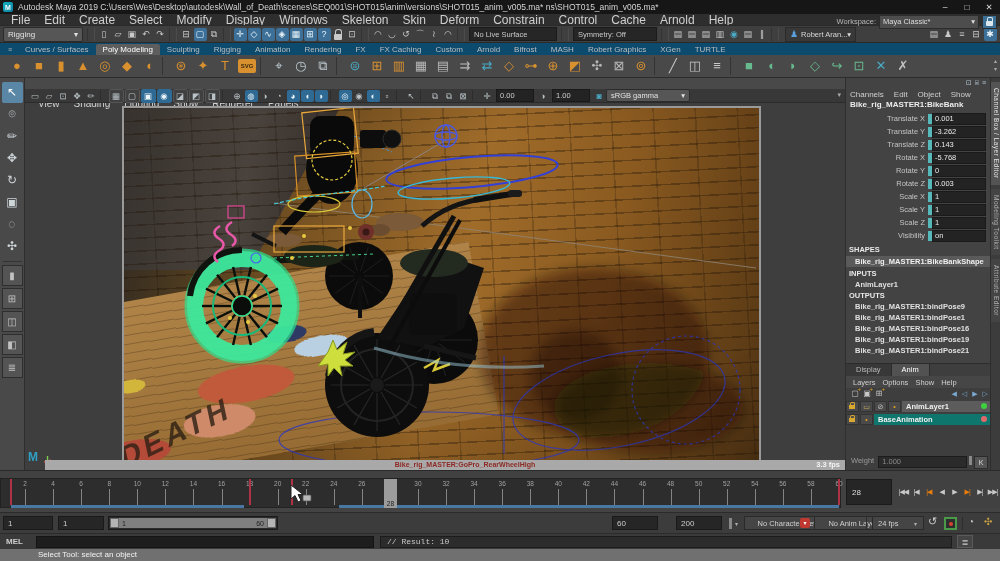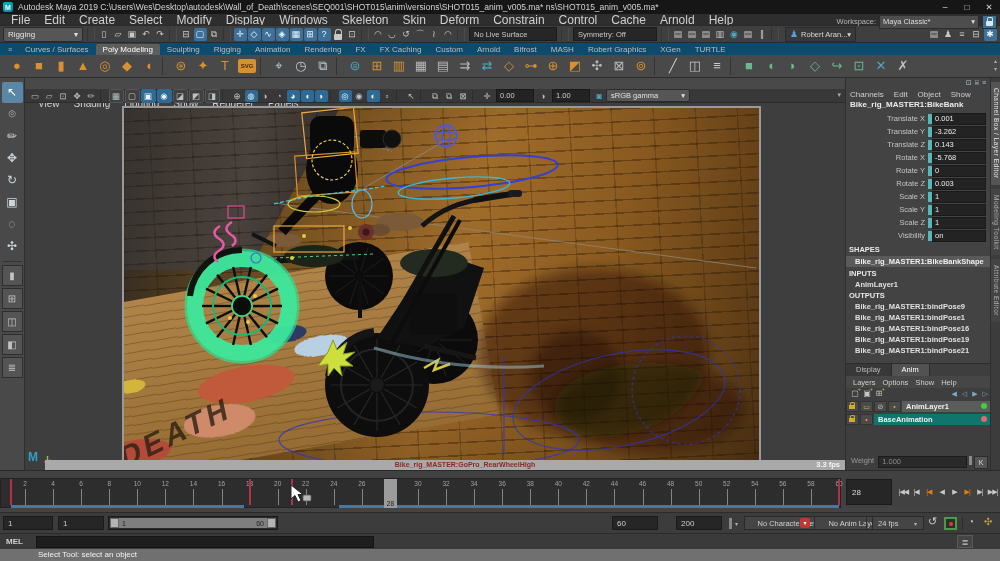--- a/index.html
+++ b/index.html
@@ -866,20 +866,21 @@
         <i></i>
       </div>
     <div id="rr-divider2"></div>
     <span id="rr-clock">◔</span>
     <span id="rr-prefs">✣</span>
   </div>
 
   <div id="cmd-row" class="abs">
     <span id="mel-label">MEL</span>
     <input id="mel-input" value="" style="">
+    <div id="mel-result">// Result: 10</div>
     <div id="script-editor-btn">≣</div>
   </div>
 
   <div id="help-row" class="abs">
     <span id="help-text">Select Tool: select an object</span>
   </div>
 
   <svg id="cursor" class="abs" viewBox="0 0 24 20">
     <polygon points="2,1 2,15 6,11.5 9,18 12,16.5 9,10.5 14,10.5" fill="#fff" stroke="#222" stroke-width="1"></polygon>
     <rect x="14" y="11" width="8" height="6" rx="1" fill="#b8b8b8" stroke="#555" stroke-width="0.8"></rect>

